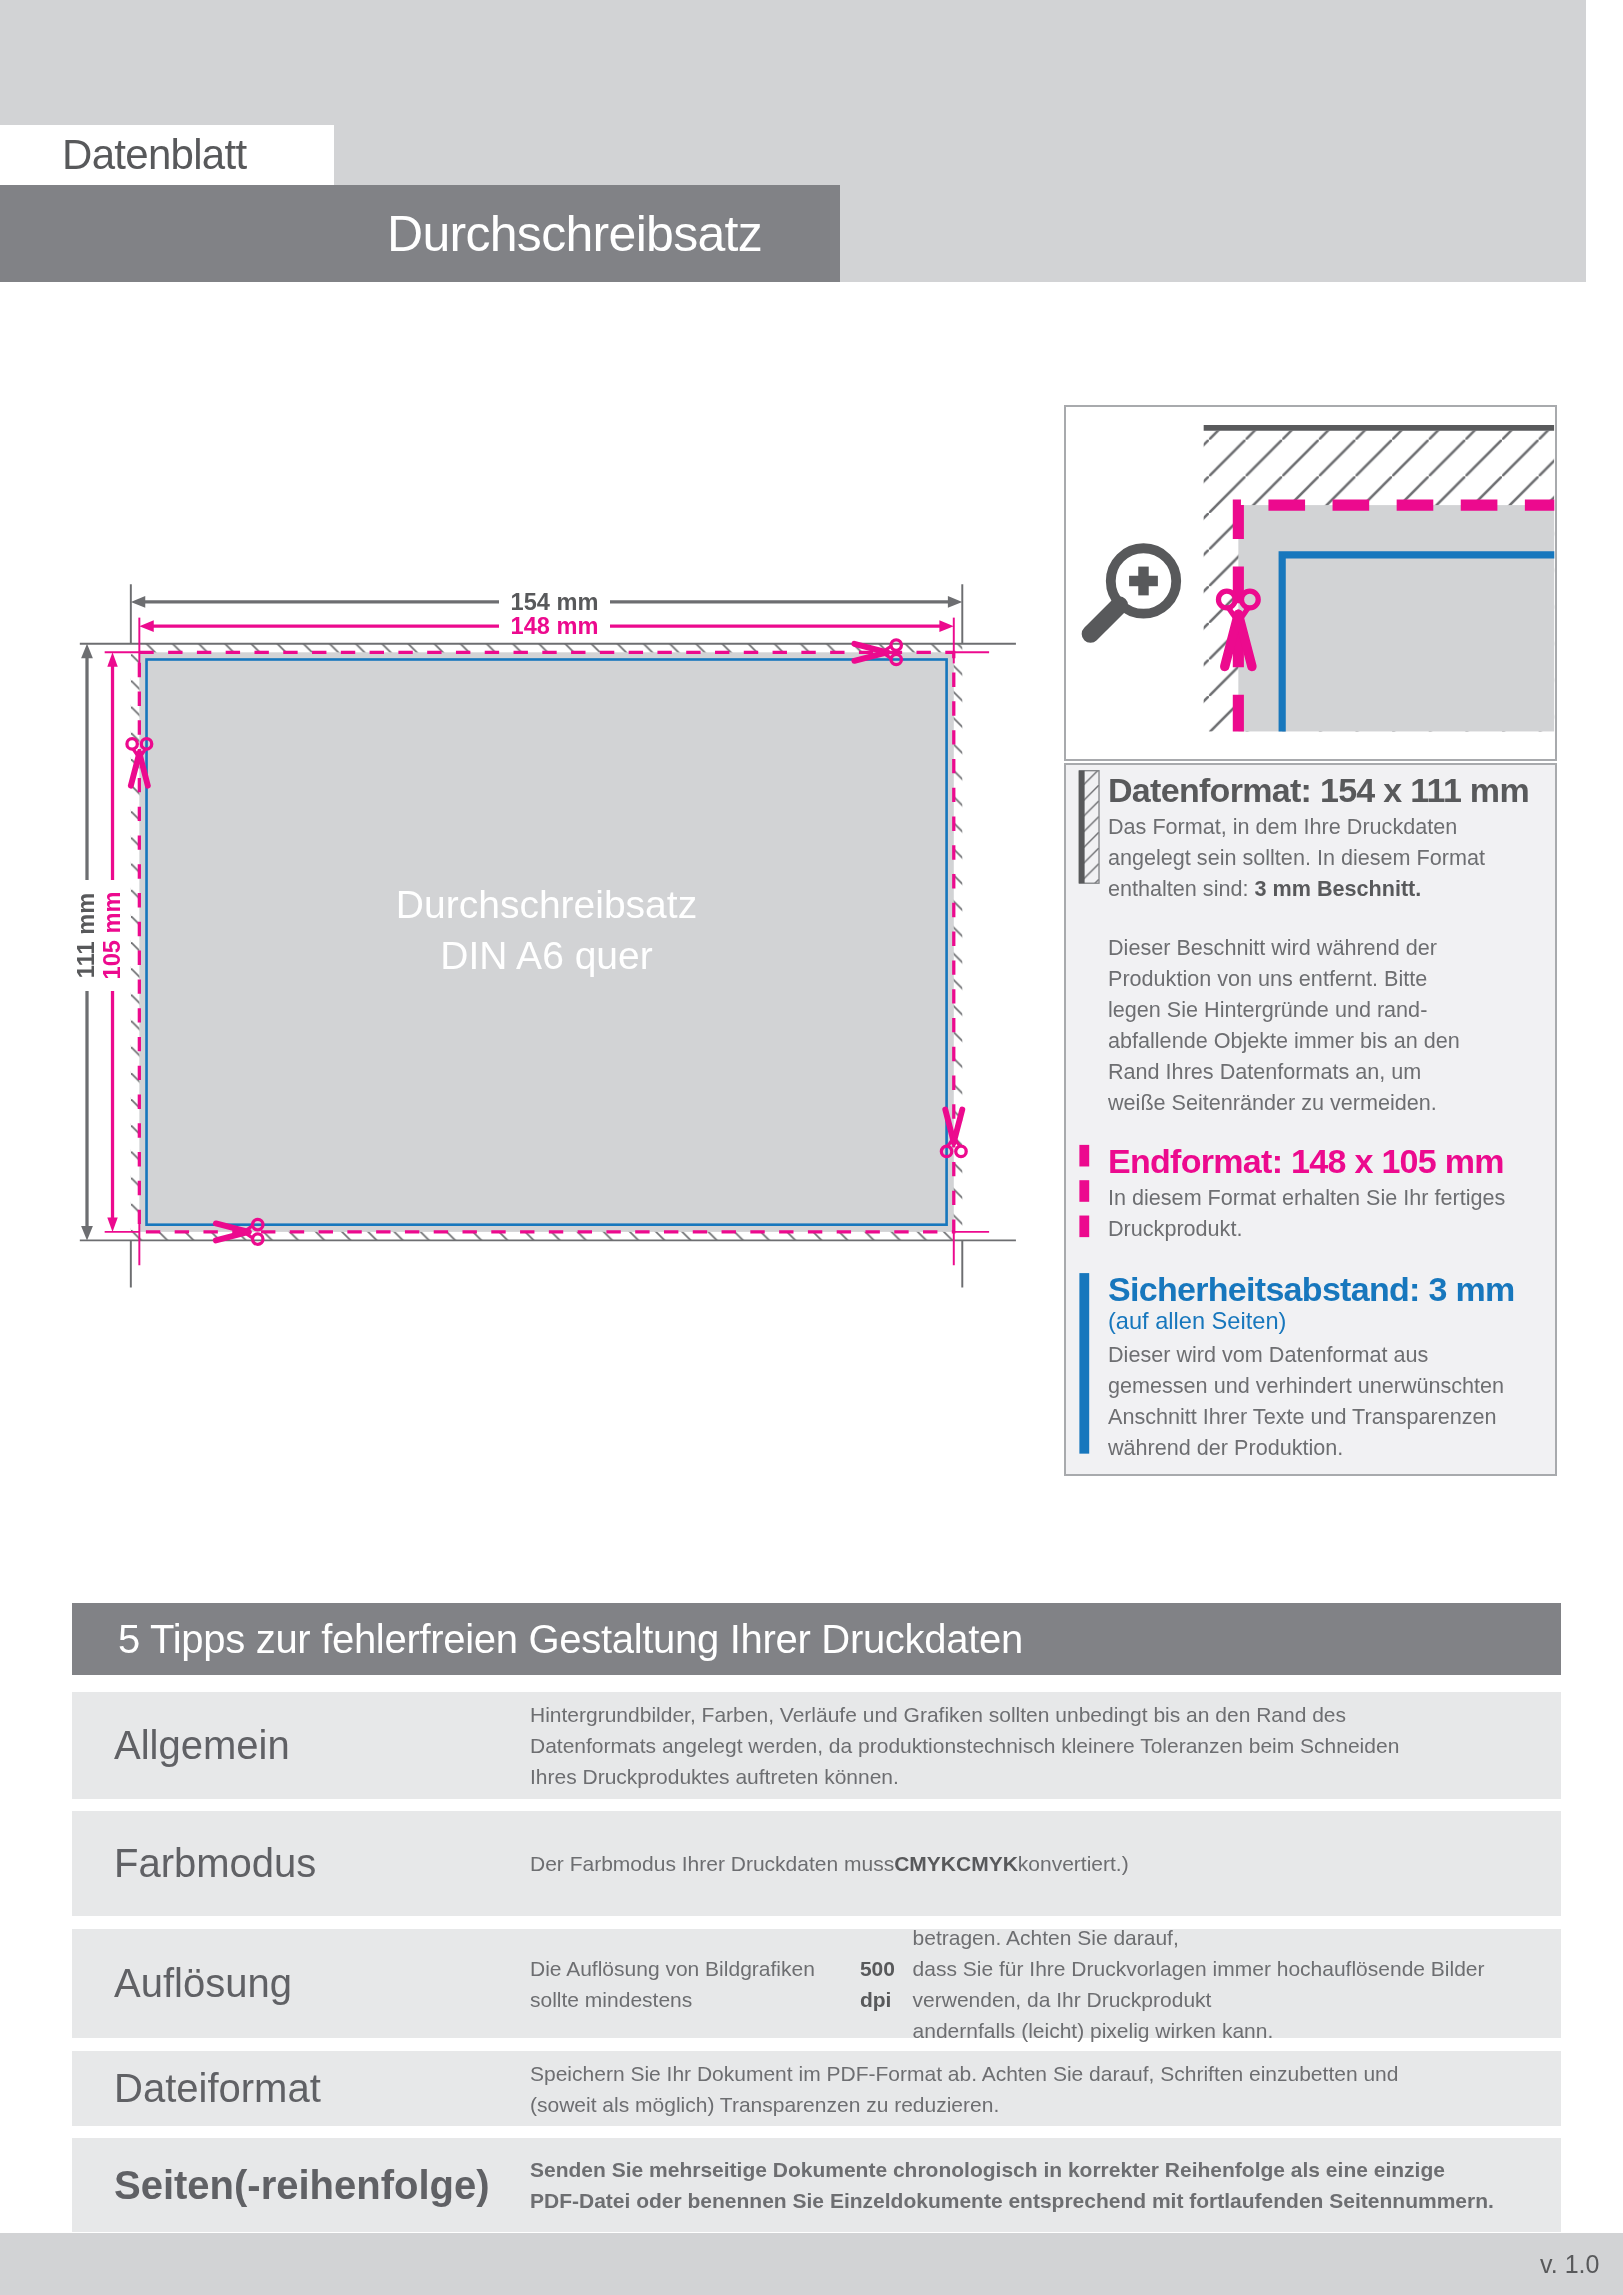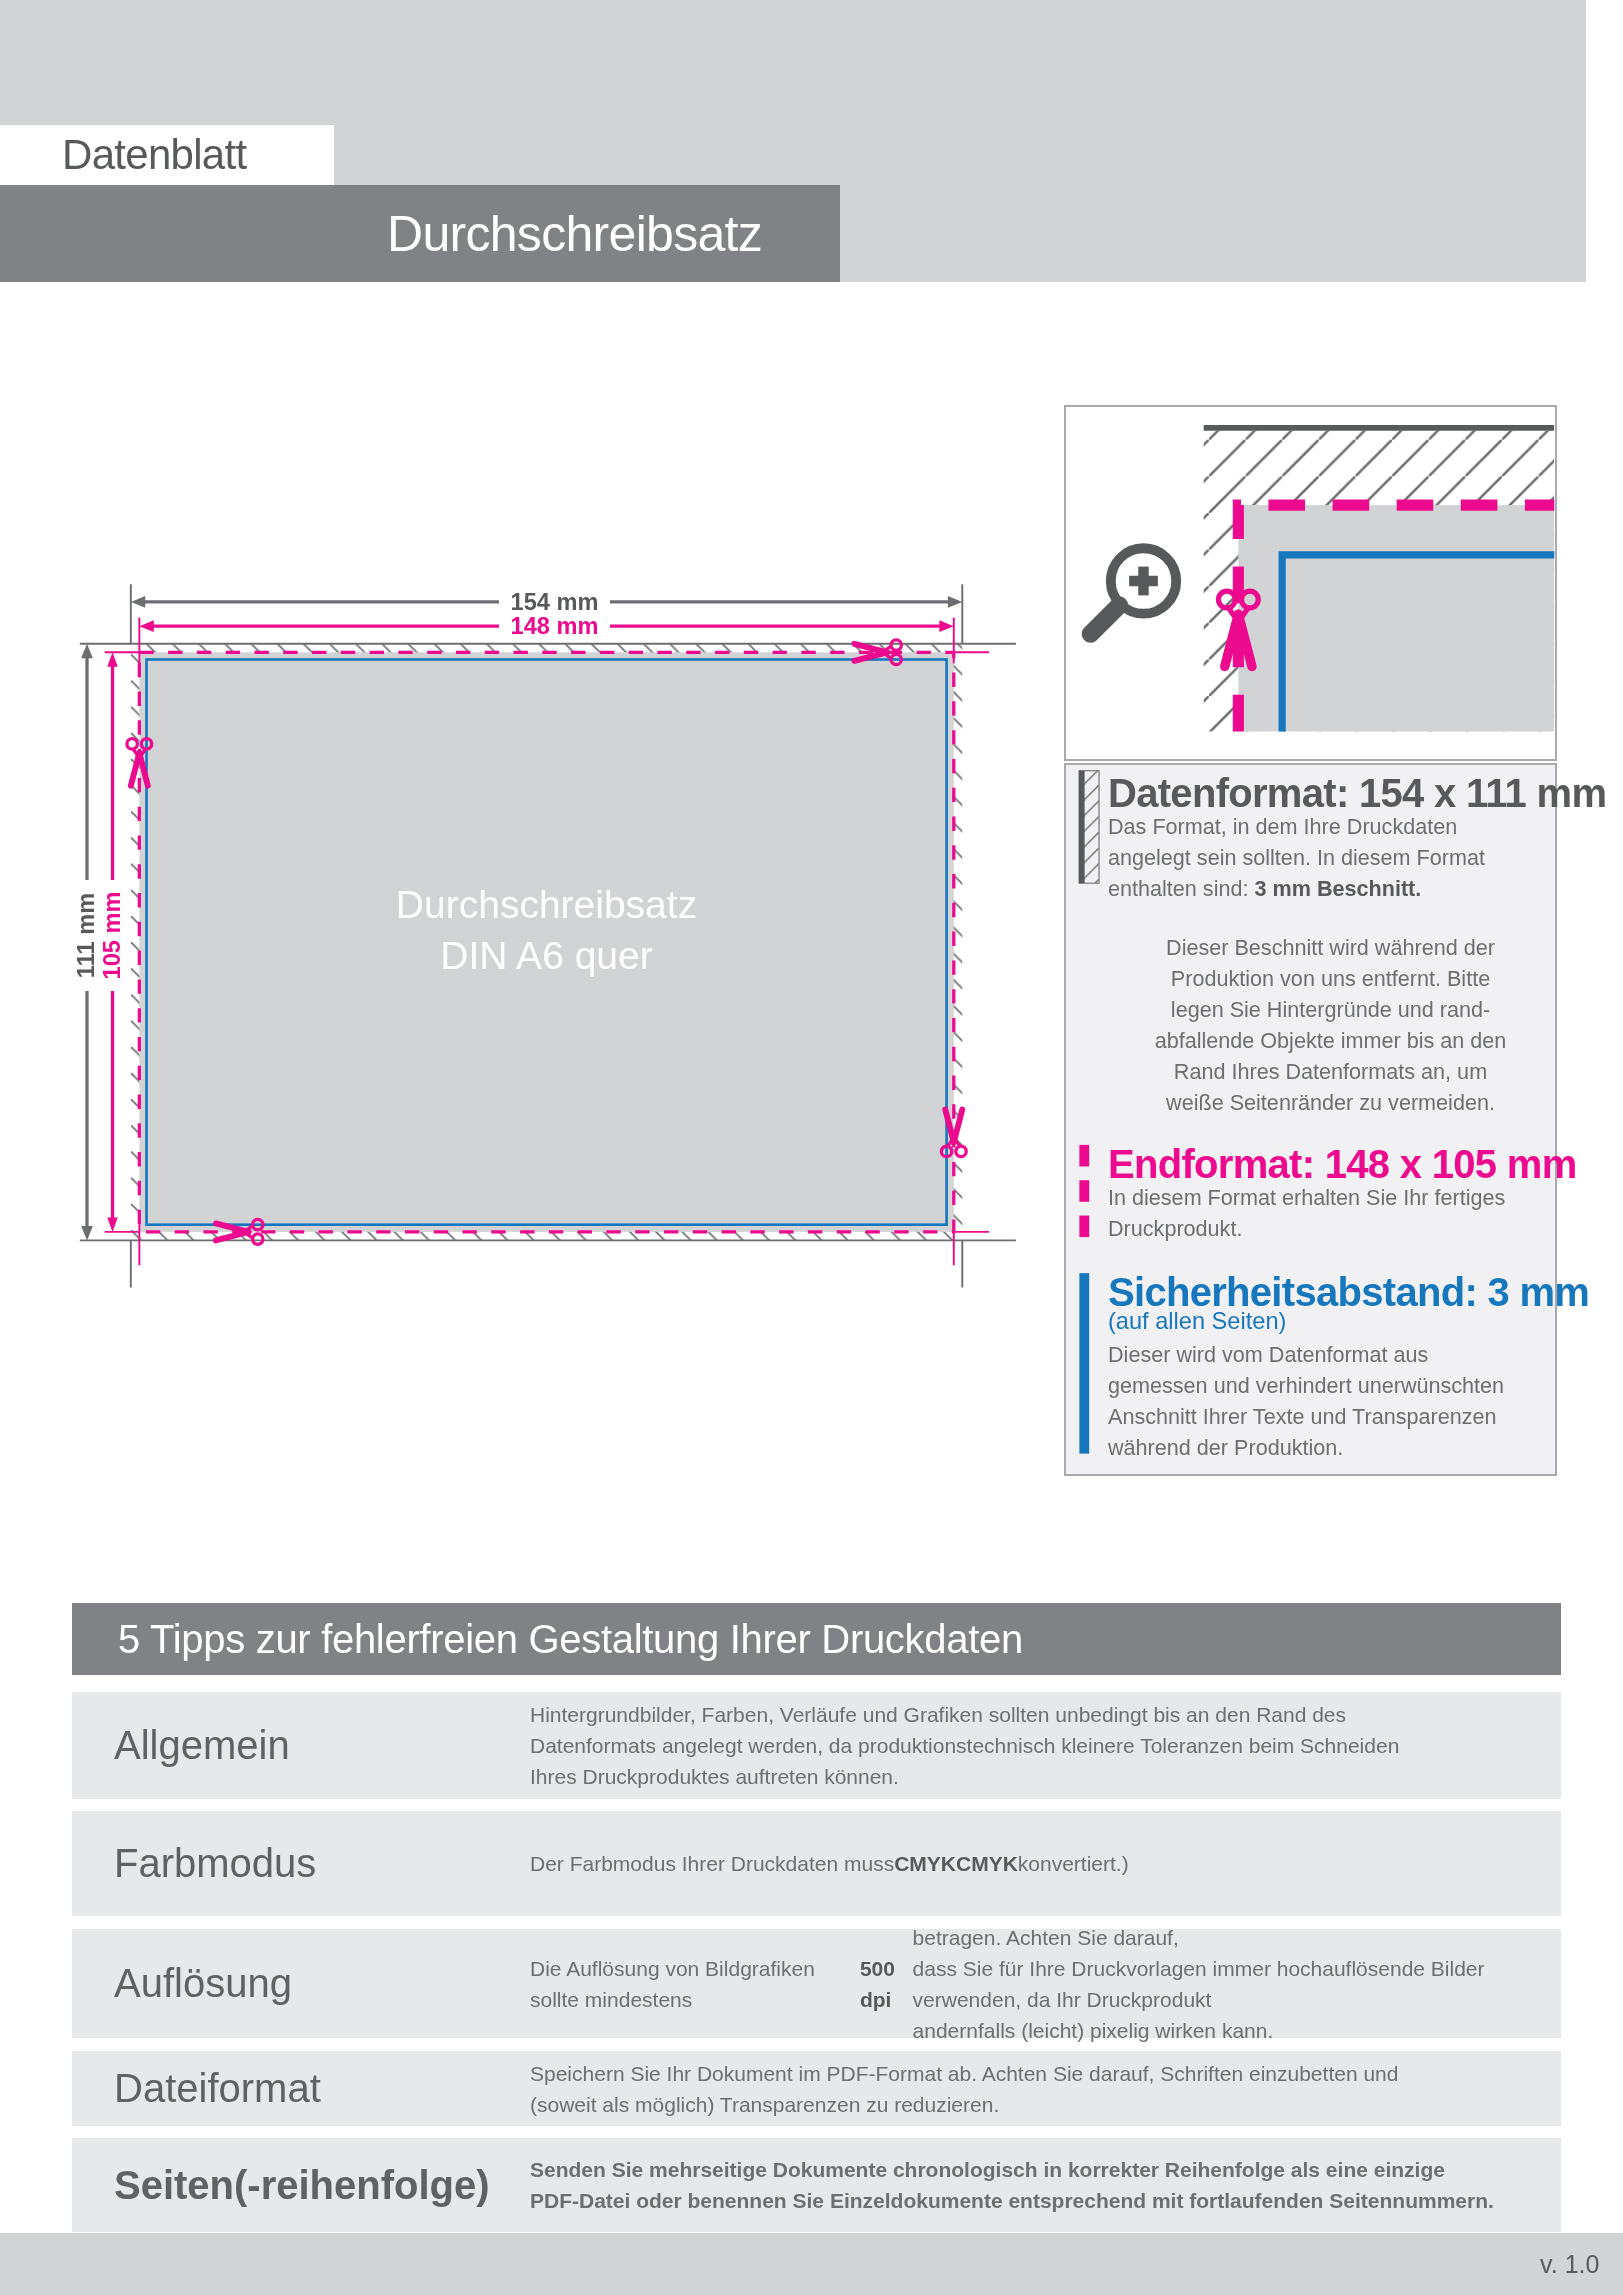--- a/index.html
+++ b/index.html
@@ -37,21 +37,21 @@
   
   .txt{z-index:3;}
   .dimlabel{width:111px;height:25px;display:flex;align-items:center;justify-content:center;
     background:#fff;font-size:23.6px;font-weight:bold;color:var(--c-dark_text,#58595b);}
   .dim-magenta{color:var(--c-magenta,#ec0a8e);}
   .rot{transform:rotate(-90deg);transform-origin:50% 50%;}
   .centerlabel{left:139px;top:879px;width:815px;text-align:center;color:#fff;
     font-size:39px;line-height:51px;white-space:pre-line;}
   
   .ptext{left:1108px;width:445px;color:var(--c-body_text,#6d6e71);font-size:21.6px;line-height:31px;white-space:pre-line;}
-  .ptitle{left:1108px;width:445px;font-size:40px;font-weight:bold;letter-spacing:-0.7px;white-space:nowrap;}
+  .ptitle{left:1108px;width:445px;font-size:34px;font-weight:bold;letter-spacing:-0.7px;white-space:nowrap;}
   .ptext b, .tipbody b{color:var(--c-dark_text,#58595b);font-weight:bold;}
   .t-dark{color:var(--c-dark_text,#58595b);}
   .t-magenta{color:var(--c-magenta,#ec0a8e);}
   .t-blue{color:var(--c-blue,#1777bd);}
   .psub{left:1108px;width:445px;font-size:23.6px;color:var(--c-blue,#1777bd);}
   
   .tipsband{left:72px;top:1603px;width:1489px;height:72px;background:var(--c-band_gray,#818286);z-index:1;
     display:flex;align-items:center;padding-left:46px;box-sizing:border-box;
     color:#fff;font-size:40px;letter-spacing:-0.3px;}
   .tiprow{left:72px;width:1489px;background:var(--c-row_bg,#e7e8e9);z-index:1;}
@@ -226,21 +226,21 @@
   <div class="abs txt dimlabel dim-magenta" style="left:499px;top:614px;">148 mm</div>
   <div class="abs txt dimlabel rot" style="left:31px;top:923px;">111 mm</div>
   <div class="abs txt dimlabel dim-magenta rot" style="left:57px;top:923px;">105 mm</div>
   <div class="abs txt centerlabel">Durchschreibsatz
 DIN A6 quer</div>
 
   <div class="abs txt ptitle t-dark" style="top:771px;">Datenformat: 154 x 111 mm</div>
   <div class="abs txt ptext" style="top:811px;"><span>Das Format, in dem Ihre Druckdaten
 angelegt sein sollten. In diesem Format
 enthalten sind: </span><b>3 mm Beschnitt.</b></div>
-  <div class="abs txt ptext" style="top:932px;text-align:center;">Dieser Beschnitt wird während der
+  <div class="abs txt ptext" style="top:932px;">Dieser Beschnitt wird während der
 Produktion von uns entfernt. Bitte
 legen Sie Hintergründe und rand-
 abfallende Objekte immer bis an den
 Rand Ihres Datenformats an, um
 weiße Seitenränder zu vermeiden.</div>
 
   <div class="abs txt ptitle t-magenta" style="top:1142px;">Endformat: 148 x 105 mm</div>
   <div class="abs txt ptext" style="top:1182px;">In diesem Format erhalten Sie Ihr fertiges
 Druckprodukt.</div>
 

